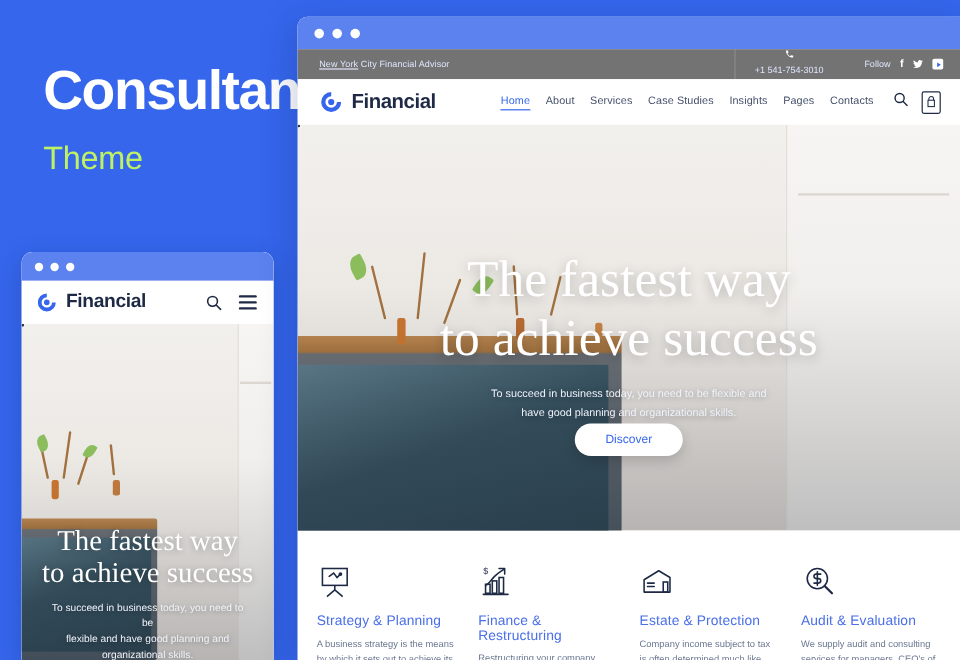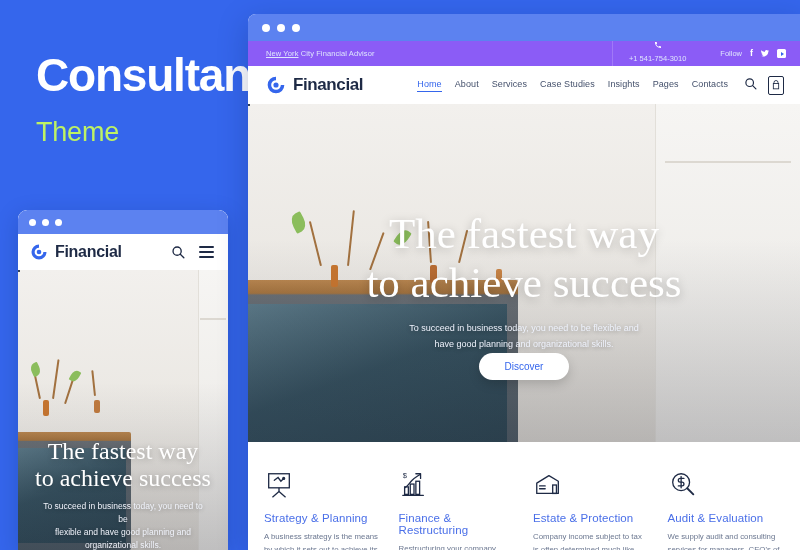--- a/index.html
+++ b/index.html
@@ -67,21 +67,21 @@
     position:absolute;left:248px;top:14px;width:552px;height:536px;
     background:#fff;border-radius:8px 0 0 0;overflow:hidden;
     box-shadow:0 8px 30px rgba(10,30,90,.26);z-index:7;
   }
   .d-chrome{
     height:27px;background:#5c82f0;display:flex;align-items:center;padding-left:14px;gap:7px;
   }
   .d-chrome .dot{width:8px;height:8px;}
 
   .topbar{
-    height:25px;background:#8b5cf6;display:flex;align-items:center;
+    height:25px;background:#737373;display:flex;align-items:center;
     padding:0 14px 0 18px;box-sizing:border-box;font-size:7.5px;color:#dfe6fd;
   }
   .topbar .tb-left{white-space:nowrap;letter-spacing:.1px;}
   .topbar .tb-left u{text-decoration:underline;}
   .topbar .flexspacer{flex:1;}
   .tb-item{display:flex;align-items:center;gap:5px;padding:0 16px;white-space:nowrap;
     border-left:1px solid rgba(255,255,255,.18);height:25px;box-sizing:border-box;flex-direction:column;}
   .tb-item:first-of-type{border-left:none;}
   .tb-follow{display:flex;align-items:center;gap:8px;padding-left:18px;}
   .tb-social{display:flex;align-items:center;gap:7px;}

